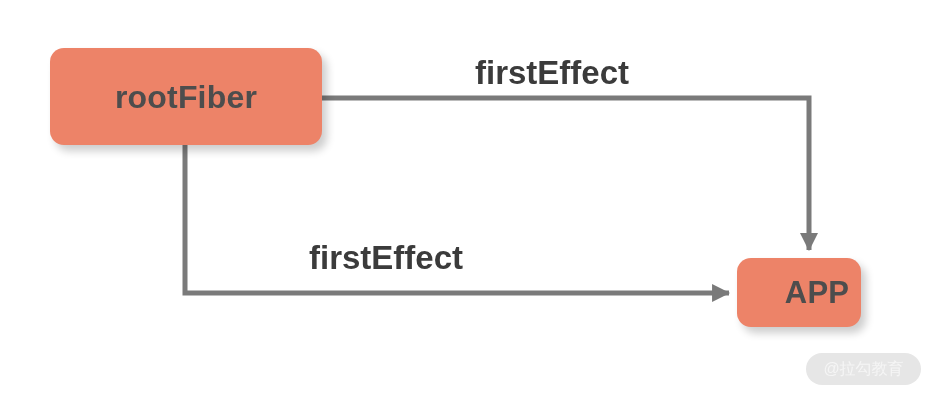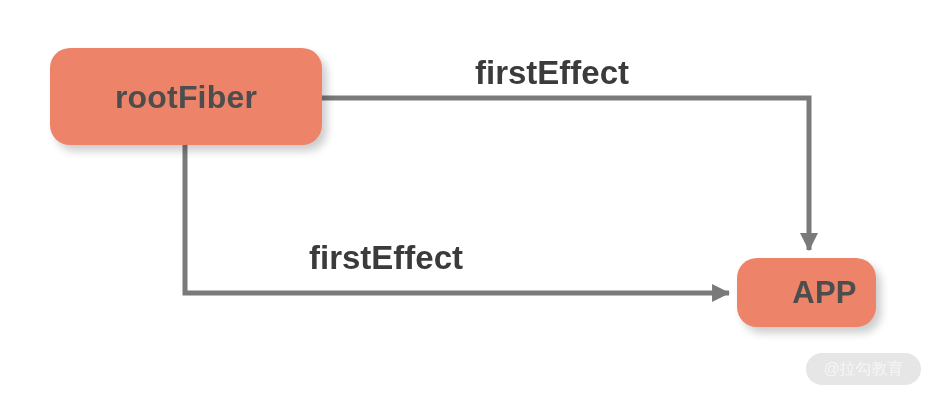--- a/index.html
+++ b/index.html
@@ -22,21 +22,21 @@
     left: 0;
     top: 0;
     width: 941px;
     height: 402px;
   }
   .node {
     position: absolute;
     display: flex;
     align-items: center;
     justify-content: center;
-    border-radius: 20px;
+    border-radius: 14px;
     background: #ed8368;
     box-shadow: 5px 6px 9px rgba(0, 0, 0, 0.20);
     box-sizing: border-box;
   }
   .node-label {
     color: #4d4d4d;
     font-weight: bold;
     letter-spacing: 0.2px;
     line-height: 1;
     white-space: nowrap;
@@ -46,21 +46,21 @@
     top: 48px;
     width: 272px;
     height: 97px;
   }
   #node-rootfiber .node-label {
     font-size: 32px;
   }
   #node-app {
     left: 737px;
     top: 258px;
-    width: 139px;
+    width: 124px;
     height: 69px;
     padding-left: 36px;
   }
   #node-app .node-label {
     font-size: 31px;
   }
   .edge-label {
     position: absolute;
     color: #3b3b3b;
     font-weight: bold;

